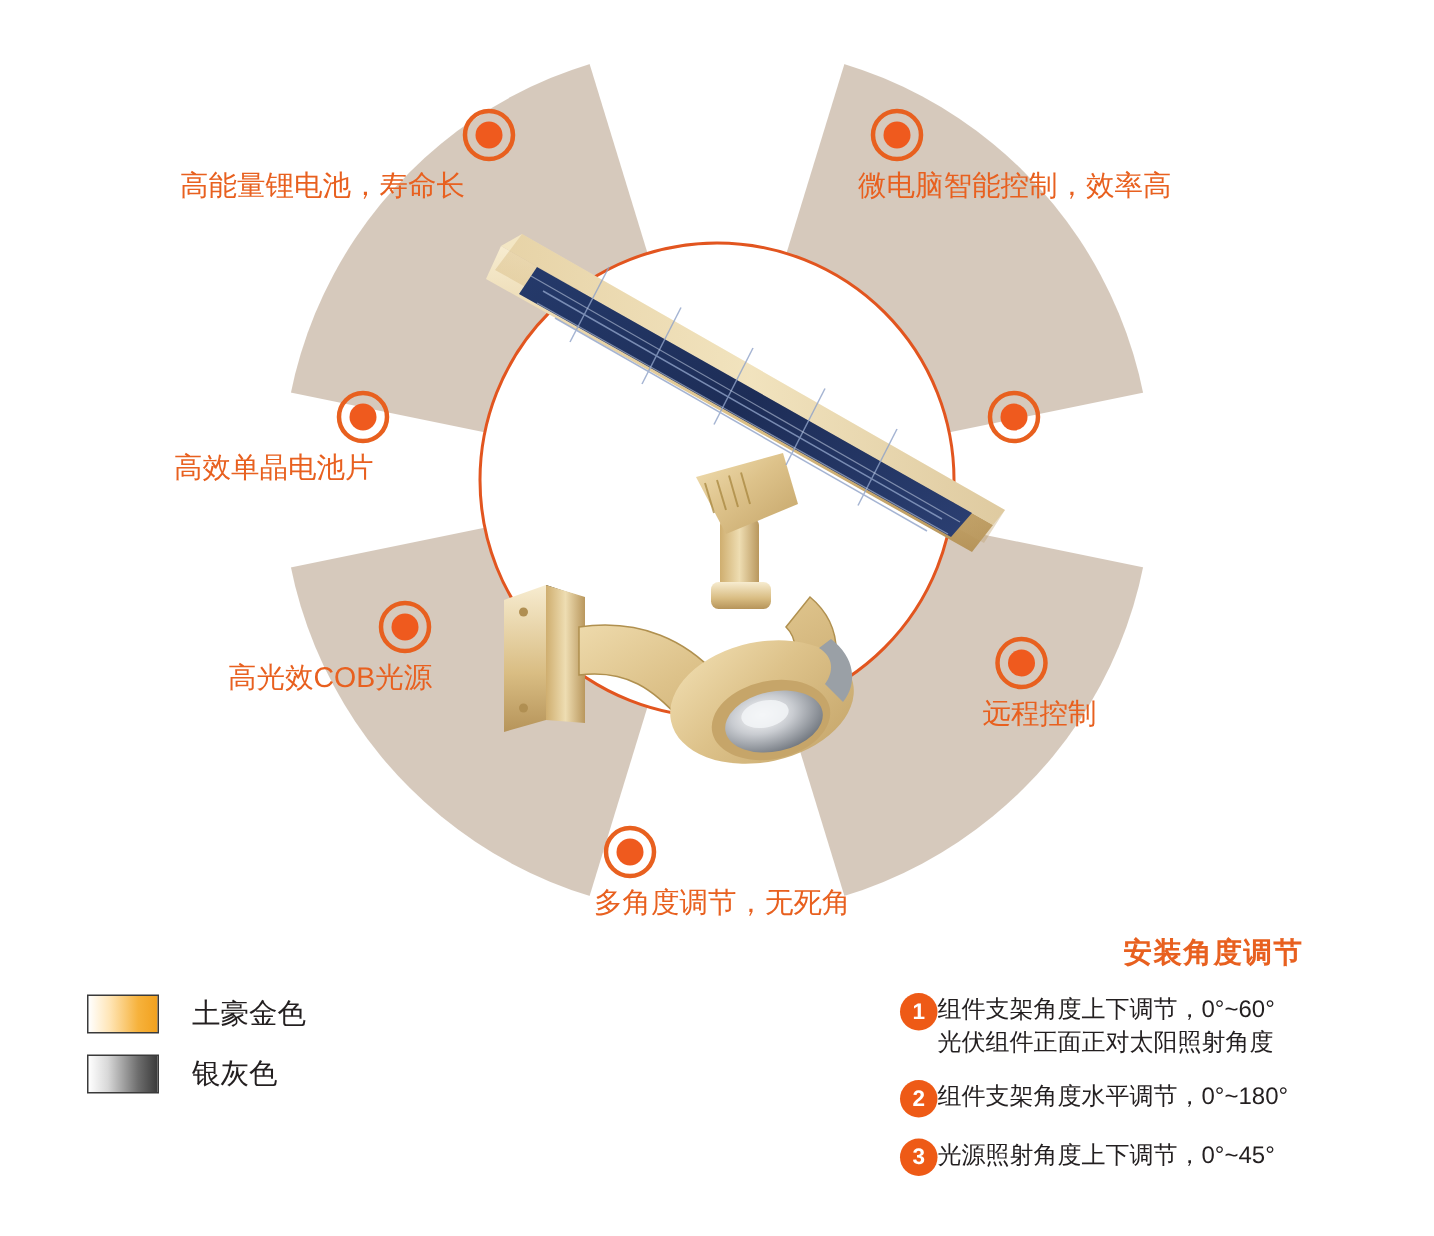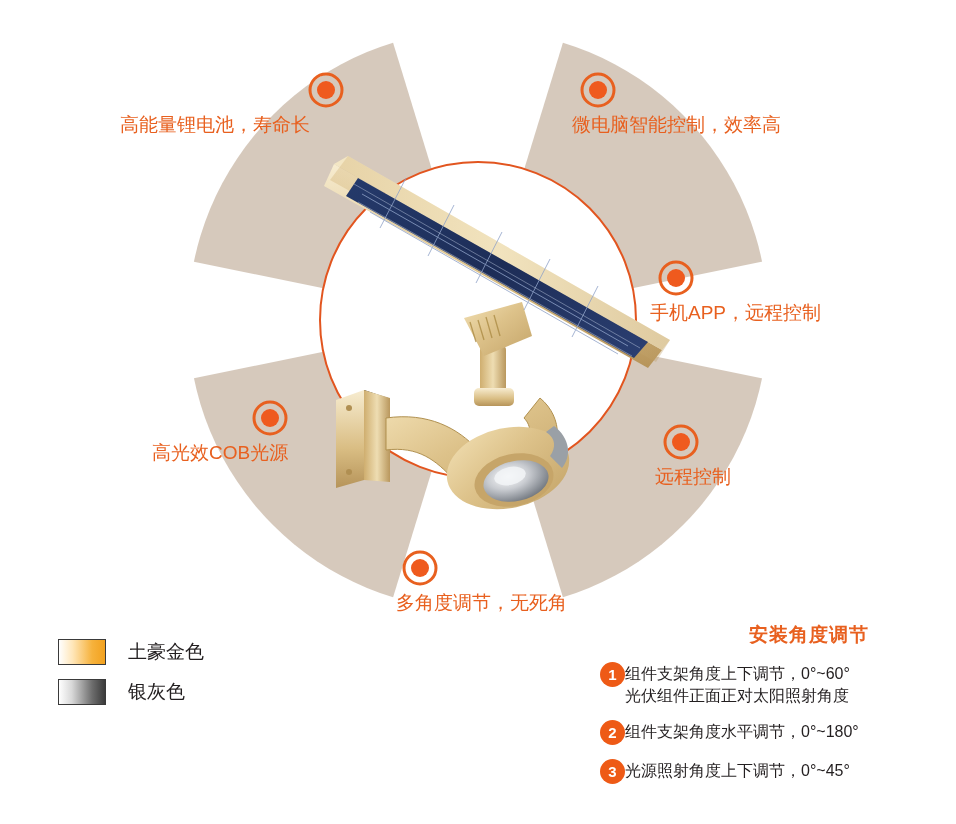--- a/index.html
+++ b/index.html
@@ -74,21 +74,21 @@
   #feature-4 .marker-icon { margin-left: 100px; }
   #feature-5 { left: 655px; top: 424px; }          
   #feature-5 .marker-icon { margin-left: 8px; }
   #feature-6 { left: 396px; top: 550px; }          
   #feature-6 .marker-icon { margin-left: 6px; }
 
   
   #color-legend {
     position: absolute;
     left: 58px;
-    top: 632px;
+    top: 656px;
     text-align: center;
   }
   .legend-row {
     display: flex;
     align-items: center;
     height: 40px;
   }
   .swatch {
     width: 48px;
     height: 26px;
@@ -273,27 +273,33 @@
   </div>
 
   <div class="feature align-left" id="feature-1">
     <svg class="marker-icon" viewBox="0 0 36 36">
       <circle cx="18" cy="18" r="16" fill="none" stroke="#e8601f" stroke-width="3"></circle>
       <circle cx="18" cy="18" r="9" fill="#ef5a1e"></circle>
     </svg>
     <div class="feature-label">微电脑智能控制，效率高</div>
   </div>
 
+  <div class="feature align-left" id="feature-2">
+    <svg class="marker-icon" viewBox="0 0 36 36">
+      <circle cx="18" cy="18" r="16" fill="none" stroke="#e8601f" stroke-width="3"></circle>
+      <circle cx="18" cy="18" r="9" fill="#ef5a1e"></circle>
+    </svg>
+    <div class="feature-label">高效单晶电池片</div>
+  </div>
 
   <div class="feature align-left" id="feature-3">
     <svg class="marker-icon" viewBox="0 0 36 36">
       <circle cx="18" cy="18" r="16" fill="none" stroke="#e8601f" stroke-width="3"></circle>
       <circle cx="18" cy="18" r="9" fill="#ef5a1e"></circle>
     </svg>
-    <div class="feature-label">手机APP，远程控制</div>
   </div>
 
   <div class="feature align-left" id="feature-4">
     <svg class="marker-icon" viewBox="0 0 36 36">
       <circle cx="18" cy="18" r="16" fill="none" stroke="#e8601f" stroke-width="3"></circle>
       <circle cx="18" cy="18" r="9" fill="#ef5a1e"></circle>
     </svg>
     <div class="feature-label">高光效COB光源</div>
   </div>
 

